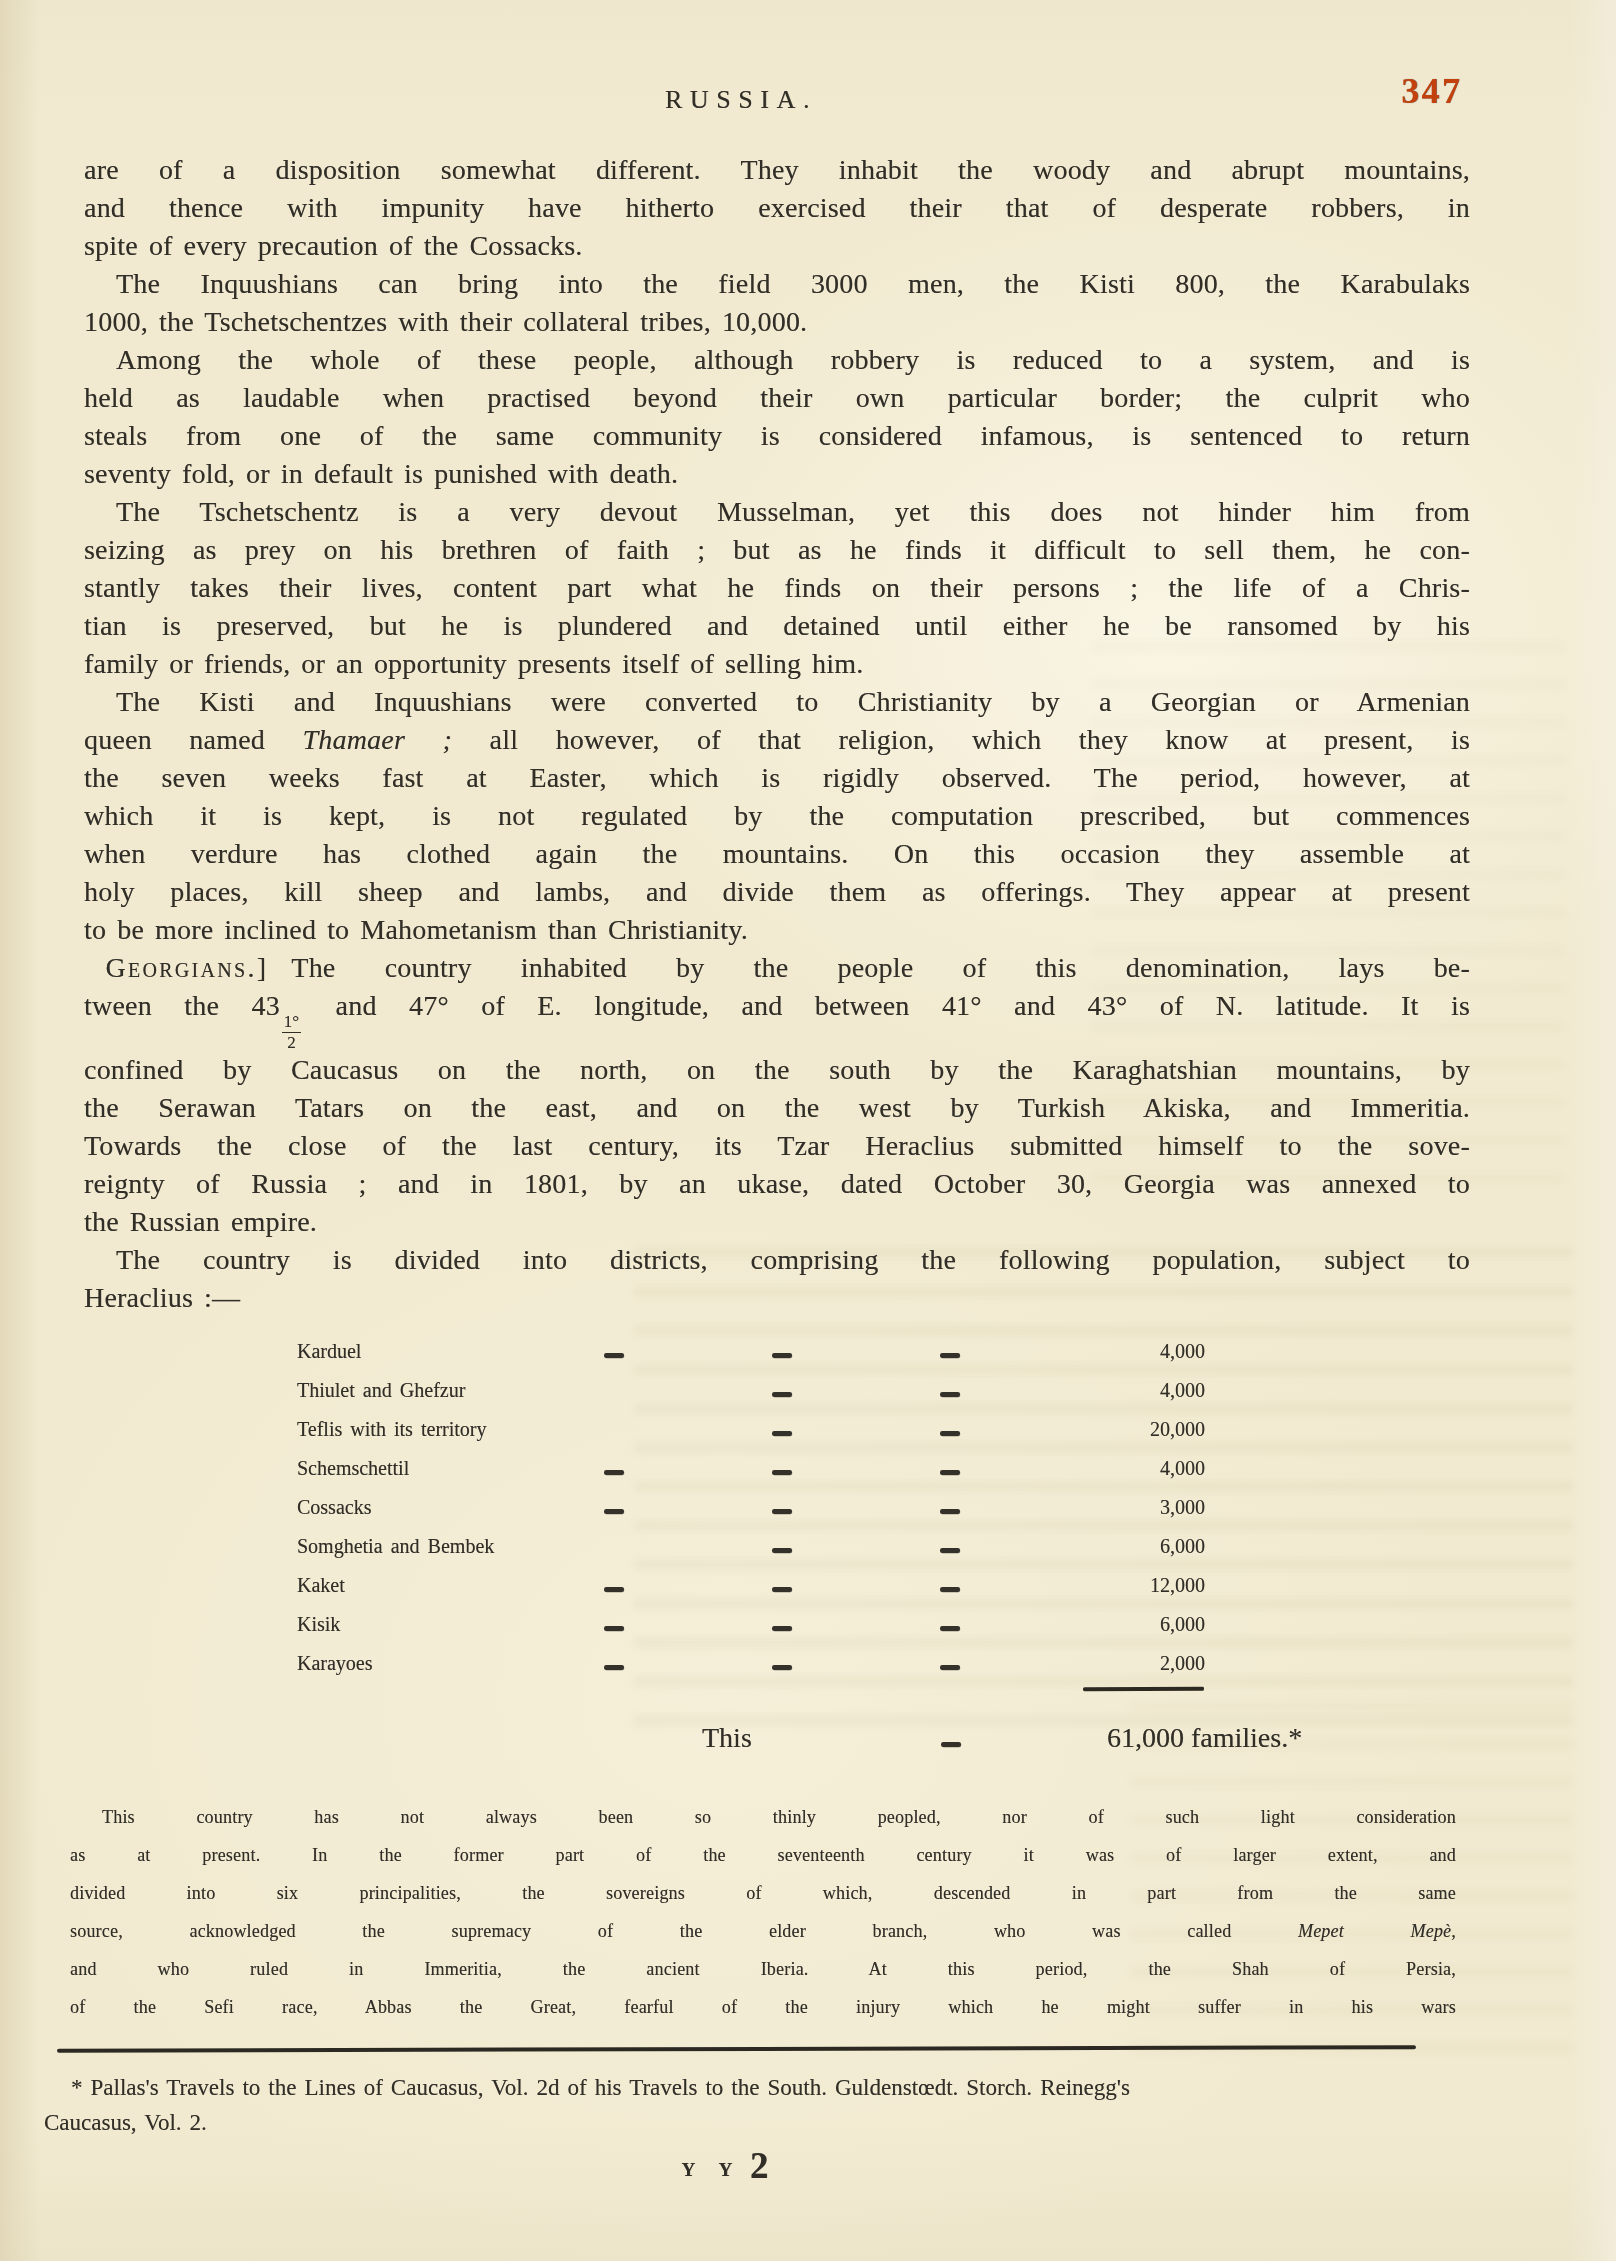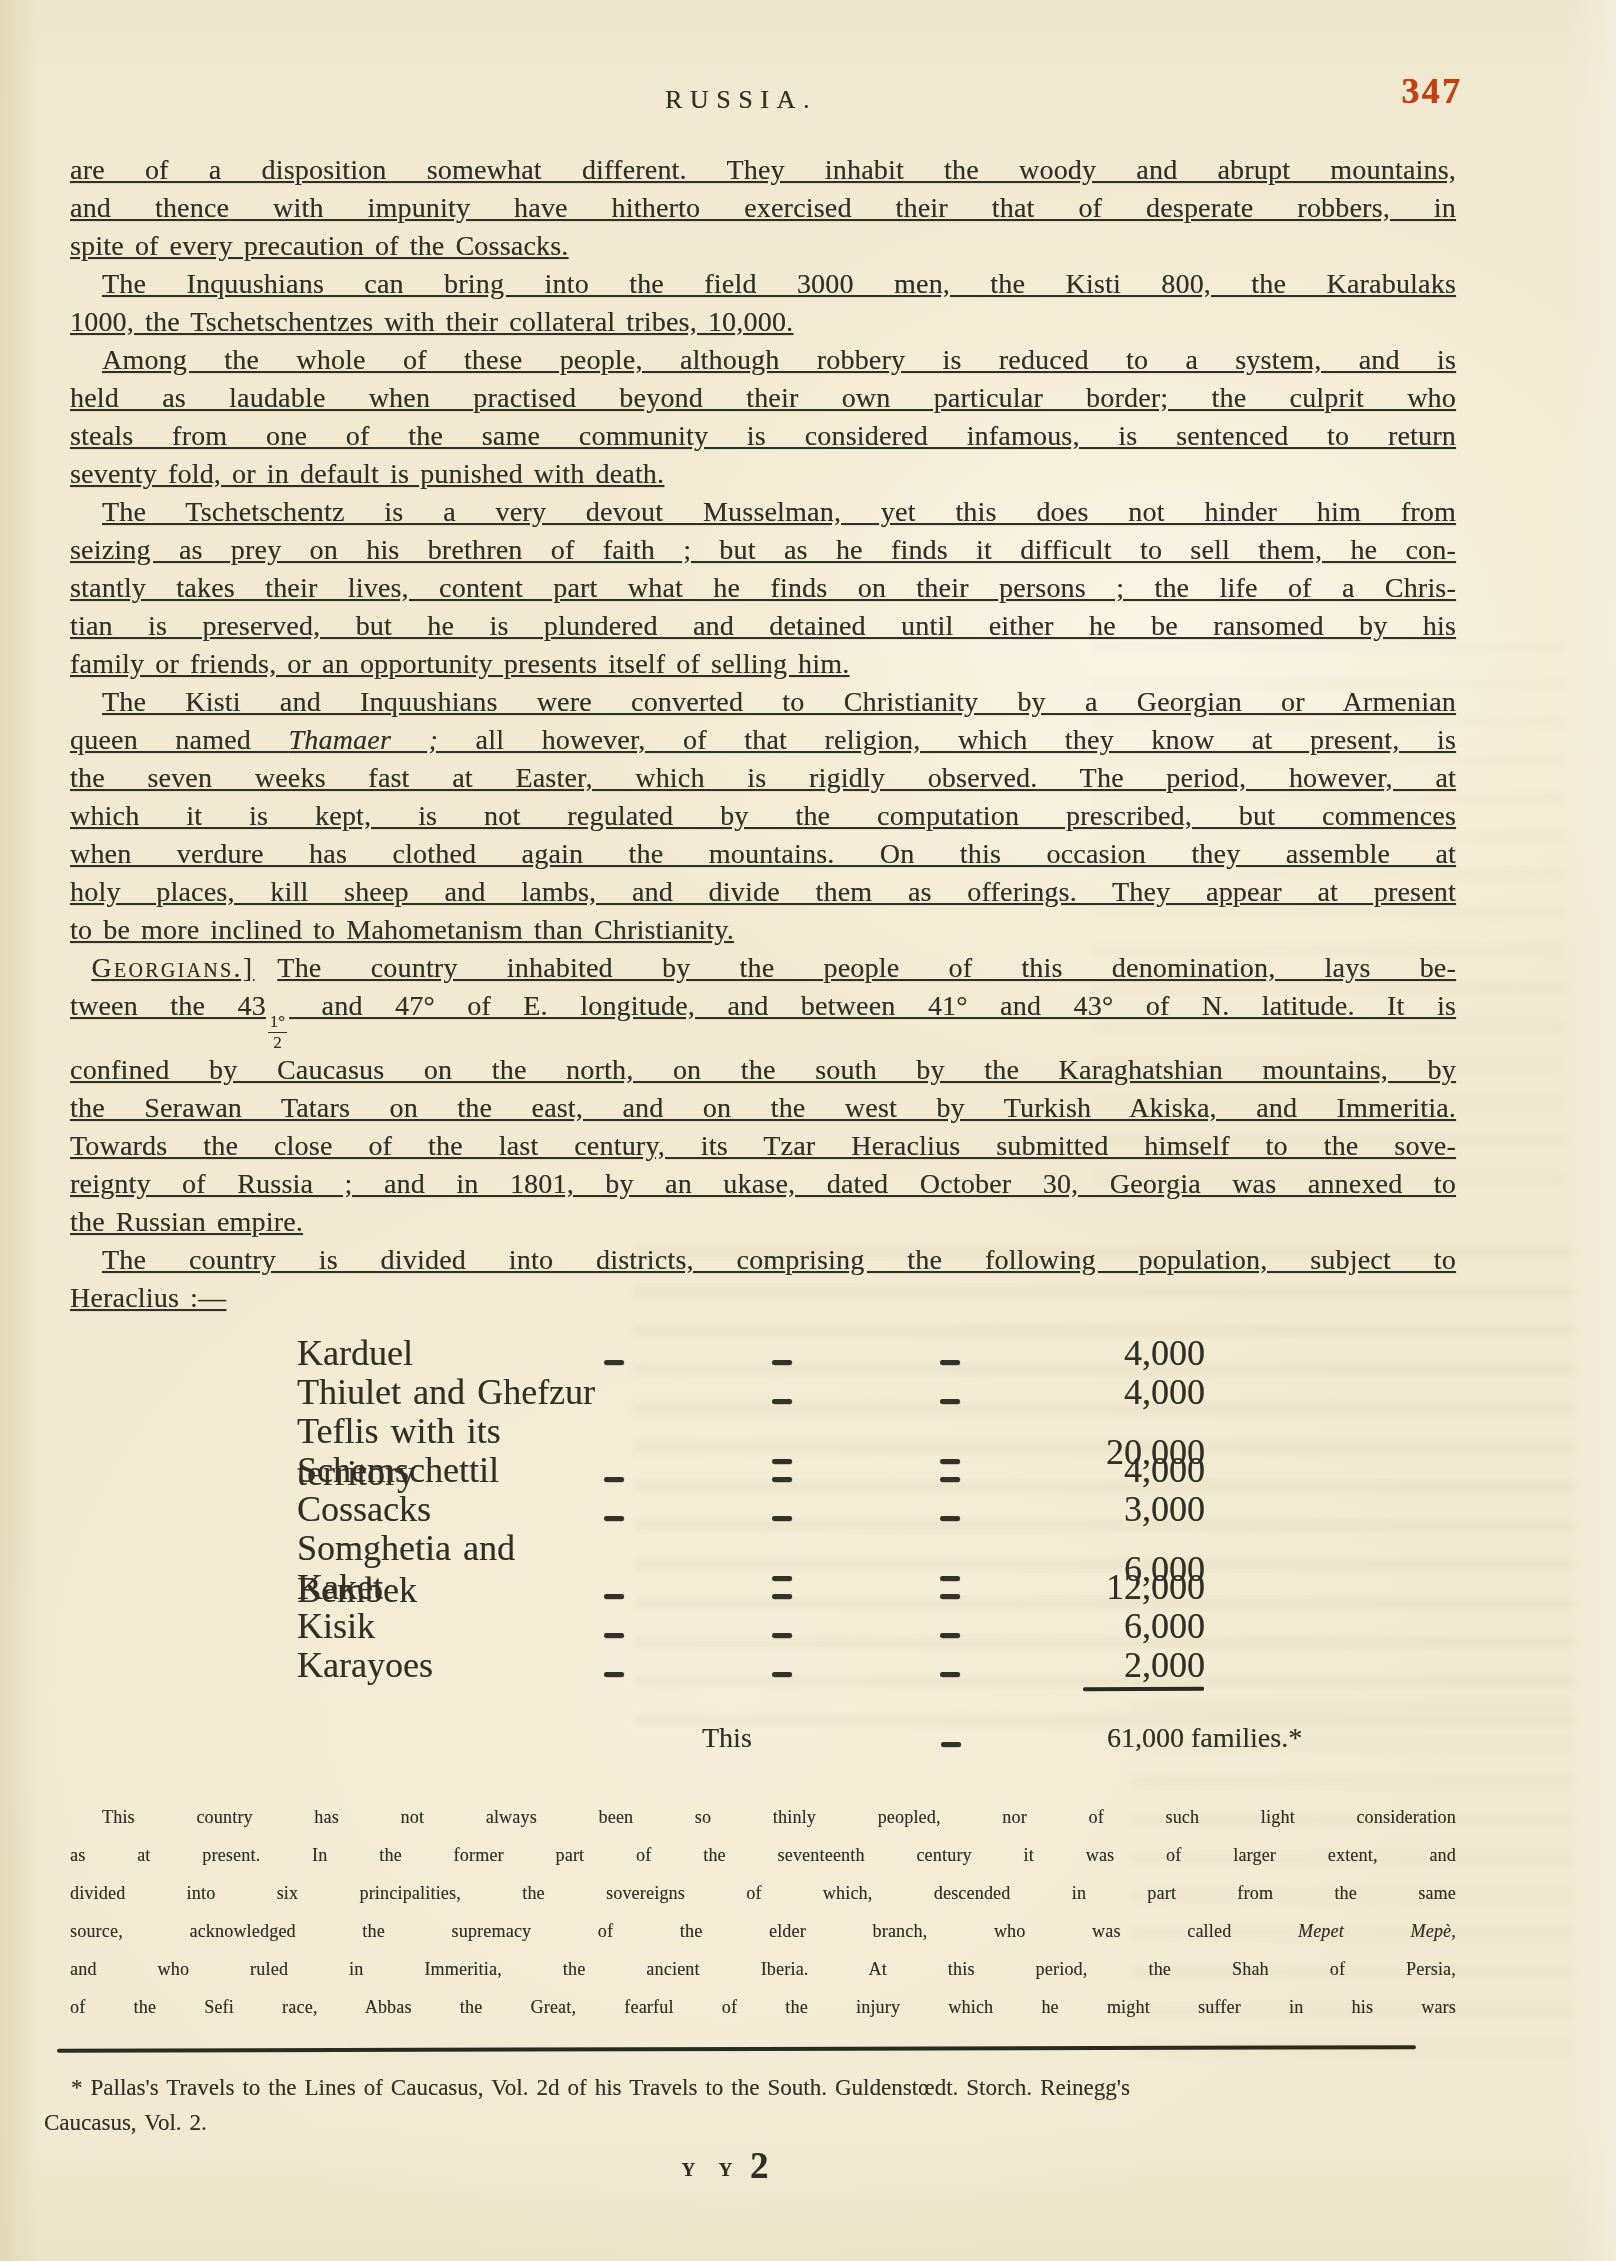--- a/index.html
+++ b/index.html
@@ -29,37 +29,37 @@
 
   
   .header{position:absolute;top:70px;left:80px;width:1386px;height:61px;}
   .title{position:absolute;left:493px;top:15.3px;width:336px;text-align:center;
     font-size:26px;letter-spacing:7.6px;word-spacing:3.1px;
     text-shadow:0.3px 0.3px 0.5px rgba(45,42,36,.55);}
   .pageno{position:absolute;right:3.8px;top:0;font-size:36px;font-weight:600;
     color:#c2410c;letter-spacing:2.3px;text-shadow:0.4px 0.4px 0.8px rgba(25,32,58,.6);}
 
   
-  .bodytext{position:absolute;top:151px;left:70px;width:1386px;
+  .bodytext{position:absolute;top:151px;left:84px;width:1386px;
     font-size:28px;line-height:38px;word-spacing:3.8px;letter-spacing:0.2px;
-    text-shadow:0.2px 0.2px 0.4px rgba(44,41,35,.45);text-decoration:underline;}
+    text-shadow:0.2px 0.2px 0.4px rgba(44,41,35,.45);}
   .ln{text-align:justify;text-align-last:justify;white-space:nowrap;}
   .ln.last{text-align-last:left;white-space:normal;}
   .ln.ind{text-indent:32px;}
   .ln.ind-sm{text-indent:21.4px;}
   .em{font-style:italic;}
   .sc{font-variant:small-caps;letter-spacing:2.3px;margin-right:23px;}
   .frac{display:inline-flex;flex-direction:column;align-items:center;
     vertical-align:-12.2px;line-height:1;font-size:17px;margin:0 2.3px;}
   .frac .num{border-bottom:1.5px solid #312e28;padding:0 1.5px 1.5px;}
   .frac .den{padding-top:1.5px;}
 
   
   .disttable{position:absolute;top:1332px;left:70px;width:1386px;
-    font-size:36px;word-spacing:3.1px;text-shadow:0.2px 0.2px 0.4px rgba(44,41,35,.45);}
+    font-size:20px;word-spacing:3.1px;text-shadow:0.2px 0.2px 0.4px rgba(44,41,35,.45);}
   .trow{display:grid;grid-template-columns:227px 305px 168px 168px 168px 99px;
     height:39px;align-items:center;}
   .dash{display:inline-block;width:20.6px;height:4.6px;background:#34302a;
     border-radius:2.3px;margin-left:1.5px;box-shadow:0.4px 0.4px 0.4px rgba(44,41,35,.4);}
   .dval{text-align:right;}
   .total-rule{position:absolute;top:1687px;left:1083px;width:121px;height:3.8px;
     background:#2c2923;border-radius:1.5px;transform:rotate(-0.3deg);}
   .total-row{position:absolute;top:1718px;left:70px;width:1386px;
     display:grid;grid-template-columns:632px 237px 168px 1fr;align-items:center;
     font-size:28px;height:40px;text-shadow:0.2px 0.2px 0.4px rgba(44,41,35,.45);}

